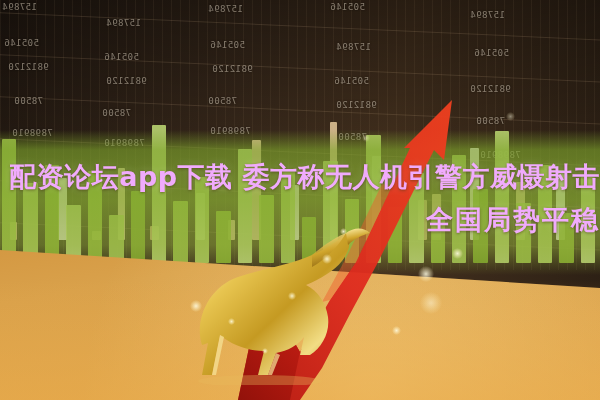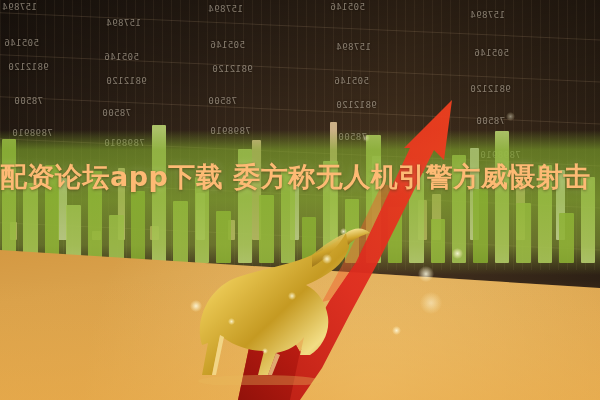--- a/index.html
+++ b/index.html
@@ -96,22 +96,22 @@
   
   .bull{position:absolute;left:150px;top:225px;width:230px;height:160px;}
 
   
   .bokeh{position:absolute;border-radius:50%;pointer-events:none;
     background:radial-gradient(circle,rgba(255,252,225,.85) 0%,rgba(255,245,200,.35) 45%,rgba(255,240,190,0) 72%);}
 
   
   .headline{
     position:absolute;left:0;top:155px;width:600px;
-    text-align:left;
-    color:#fdba74;
+    text-align:right;
+    color:#f0abfc;
     font-weight:bold;
     font-size:27px;
     line-height:43px;
     letter-spacing:.5px;
     text-shadow:0 1px 3px rgba(60,50,10,.55),0 0 10px rgba(255,255,255,.18);
     font-family:"DejaVu Sans","Liberation Sans",sans-serif;
   }
   .hl-line{display:block;white-space:nowrap;}
   .hl-line.l2{letter-spacing:2px;}
 </style>
@@ -274,15 +274,16 @@
   <div class="bokeh" style="left:392px;top:326px;width:9px;height:9px"></div>
   <div class="bokeh" style="left:452px;top:248px;width:11px;height:11px"></div>
   <div class="bokeh" style="left:228px;top:318px;width:7px;height:7px"></div>
   <div class="bokeh" style="left:506px;top:112px;width:9px;height:9px;opacity:.55"></div>
   <div class="bokeh" style="left:362px;top:134px;width:8px;height:8px;opacity:.5"></div>
   <div class="bokeh" style="left:262px;top:348px;width:6px;height:6px"></div>
   <div class="bokeh" style="left:340px;top:228px;width:7px;height:7px"></div>
 
   <div class="headline">
     <span class="hl-line l1">配资论坛app下载 委方称无人机引警方威慑射击</span>
+    <span class="hl-line l2">全国局势平稳</span>
   </div>
 
 </div>
 
 </body></html>

